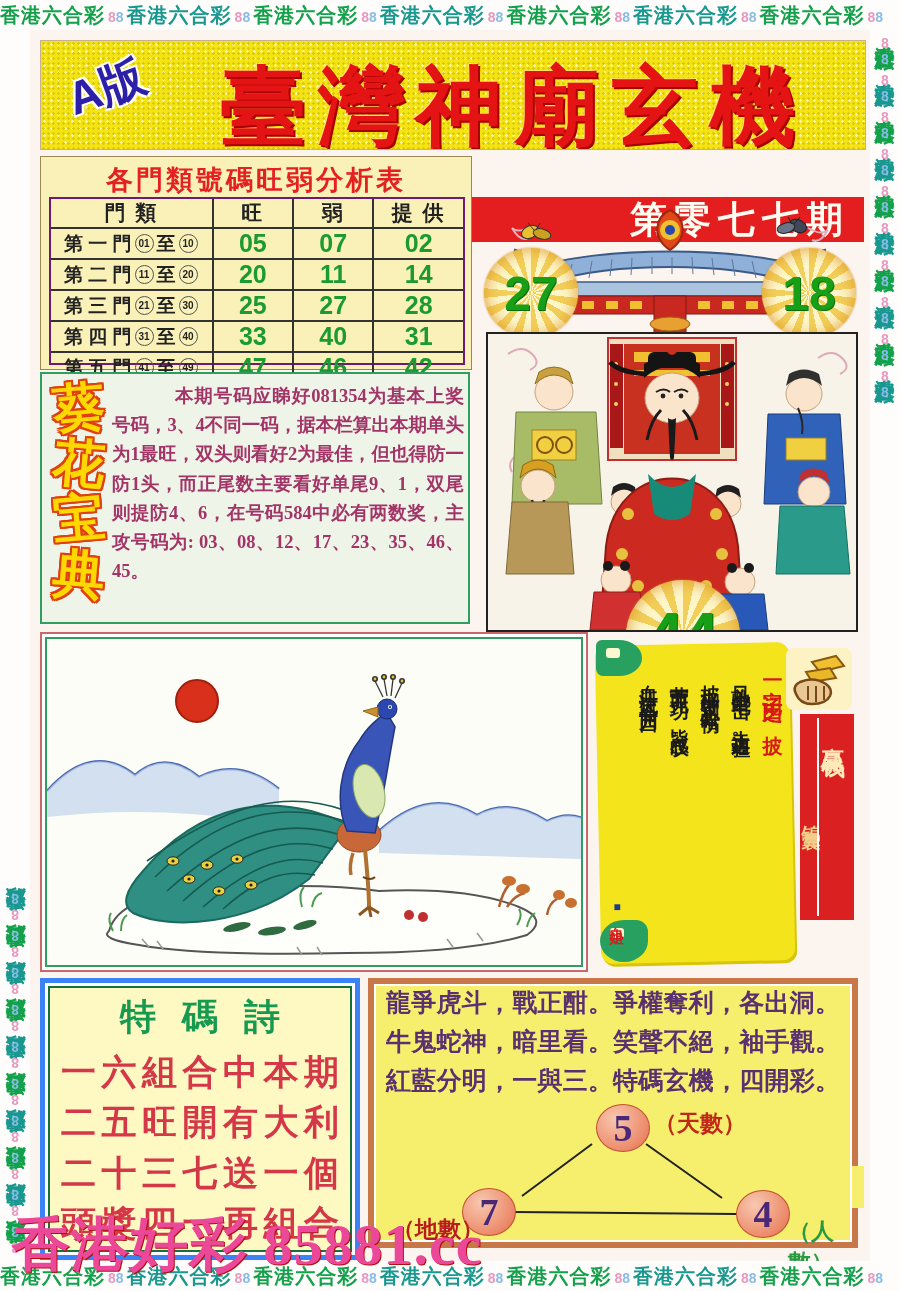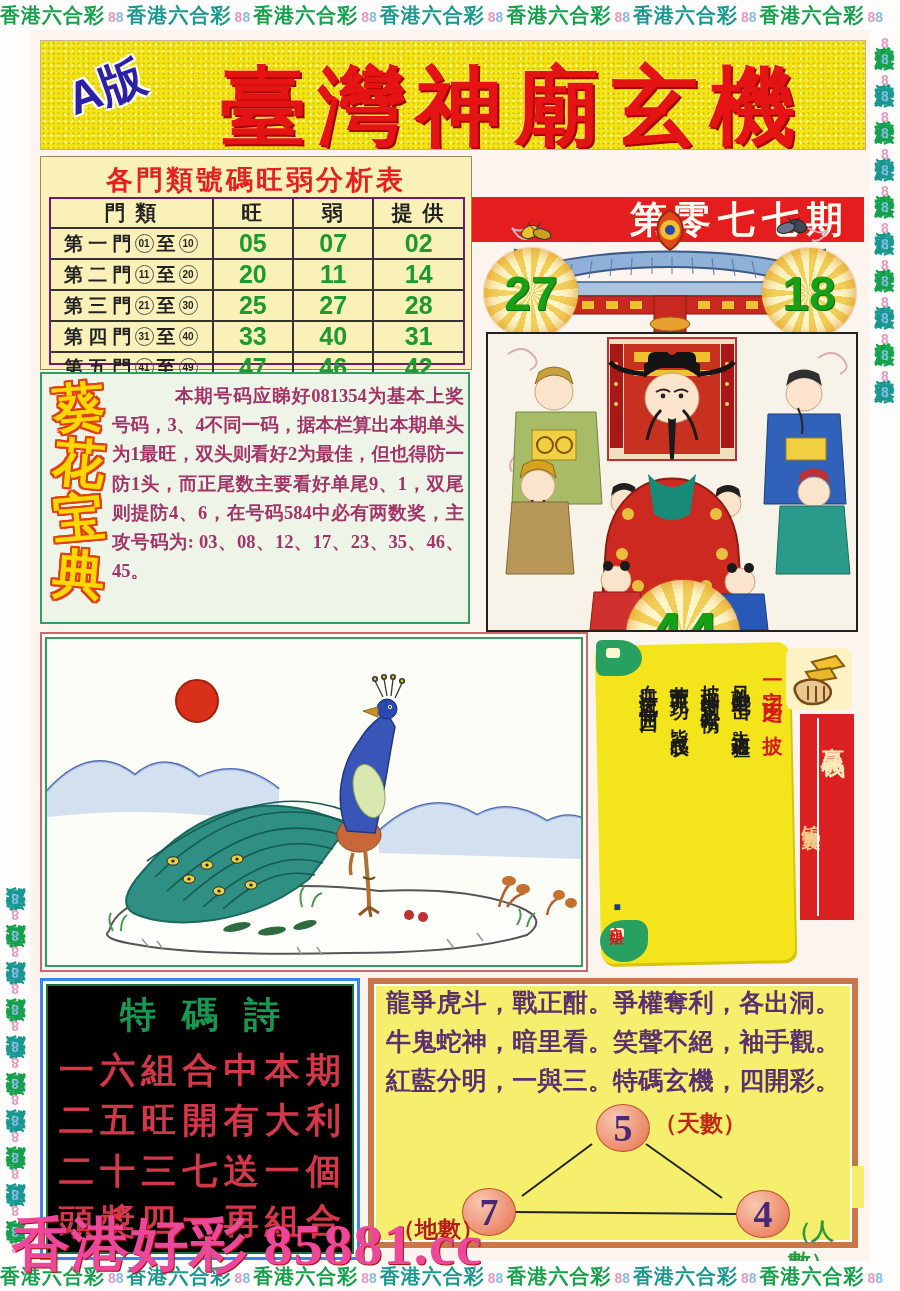--- a/index.html
+++ b/index.html
@@ -88,22 +88,22 @@
   .sig .mark{color:#223a8a;font-size:12px;}
   
   .ingot-icon{position:absolute;left:786px;top:648px;width:66px;height:62px;background:#fdf2c4;border-radius:8px;}
   .pouch{position:absolute;left:800px;top:714px;width:54px;height:206px;background:#da2020;}
   .pouch::after{content:"";position:absolute;left:17px;top:4px;bottom:4px;width:2px;background:#ffffff;}
   .pouch .p1{position:absolute;right:5px;top:14px;writing-mode:vertical-rl;text-orientation:upright;
     color:#ffe9b8;font-weight:bold;font-size:24px;letter-spacing:8px;}
   .pouch .p2{position:absolute;left:-2px;top:96px;writing-mode:vertical-rl;text-orientation:upright;
     color:#f2cf8a;font-weight:bold;font-size:19px;letter-spacing:6px;}
   
-  .special{position:absolute;left:40px;top:978px;width:320px;height:282px;border:3px solid #3b82f6;
-    box-shadow:inset 0 0 0 3px #ffffff,inset 0 0 0 5px #15713a;background:#000000;box-sizing:border-box;}
+  .special{position:absolute;left:40px;top:978px;width:320px;height:282px;border:5px solid #3b82f6;
+    box-shadow:inset 0 0 0 3px #ffffff,inset 0 0 0 5px #15713a;background:#fef9c3;box-sizing:border-box;}
   .sp-title{margin-top:10px;text-align:center;color:#169a50;font-weight:bold;font-size:36px;letter-spacing:26px;
     text-indent:26px;font-family:"Liberation Serif",serif;}
   .sp-lines{margin:6px 16px 0 16px;}
   .sp-lines div{color:#d43848;font-weight:bold;font-size:35px;line-height:1.44;text-align:justify;text-align-last:justify;
     font-family:"Liberation Serif",serif;}
   
   .mystery{position:absolute;left:368px;top:978px;width:490px;height:270px;border:6px solid #c87848;
     box-shadow:inset 0 0 0 2px #ffffff;background:#f6ef6e;box-sizing:border-box;}
   .my-tab{position:absolute;right:-12px;top:182px;width:12px;height:42px;background:#f6ef6e;}
   .my-lines{margin:0 12px 0 12px;}

